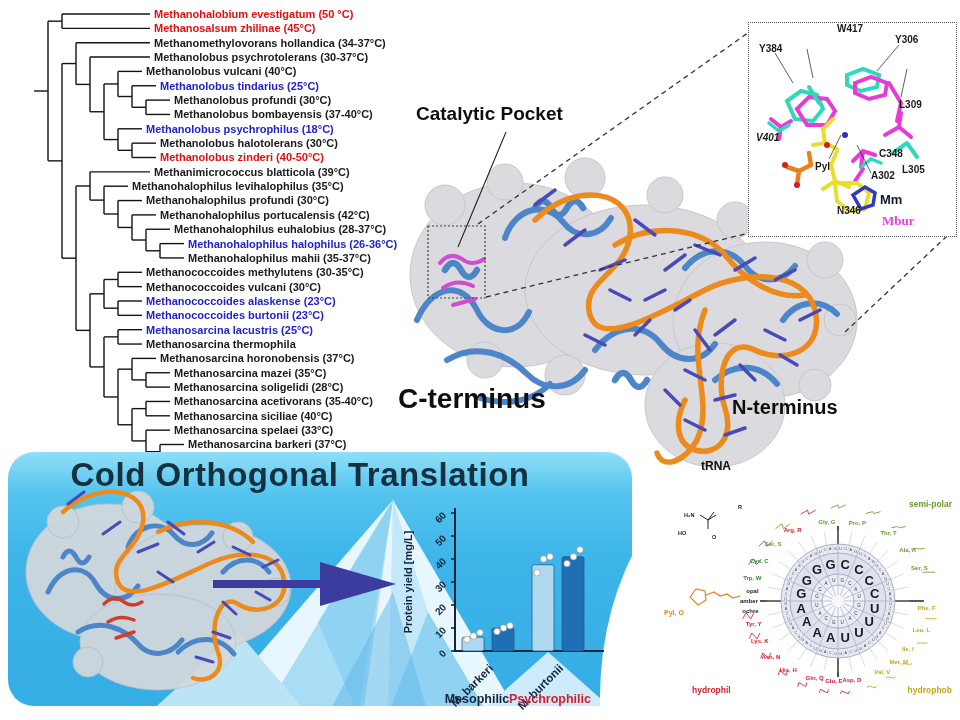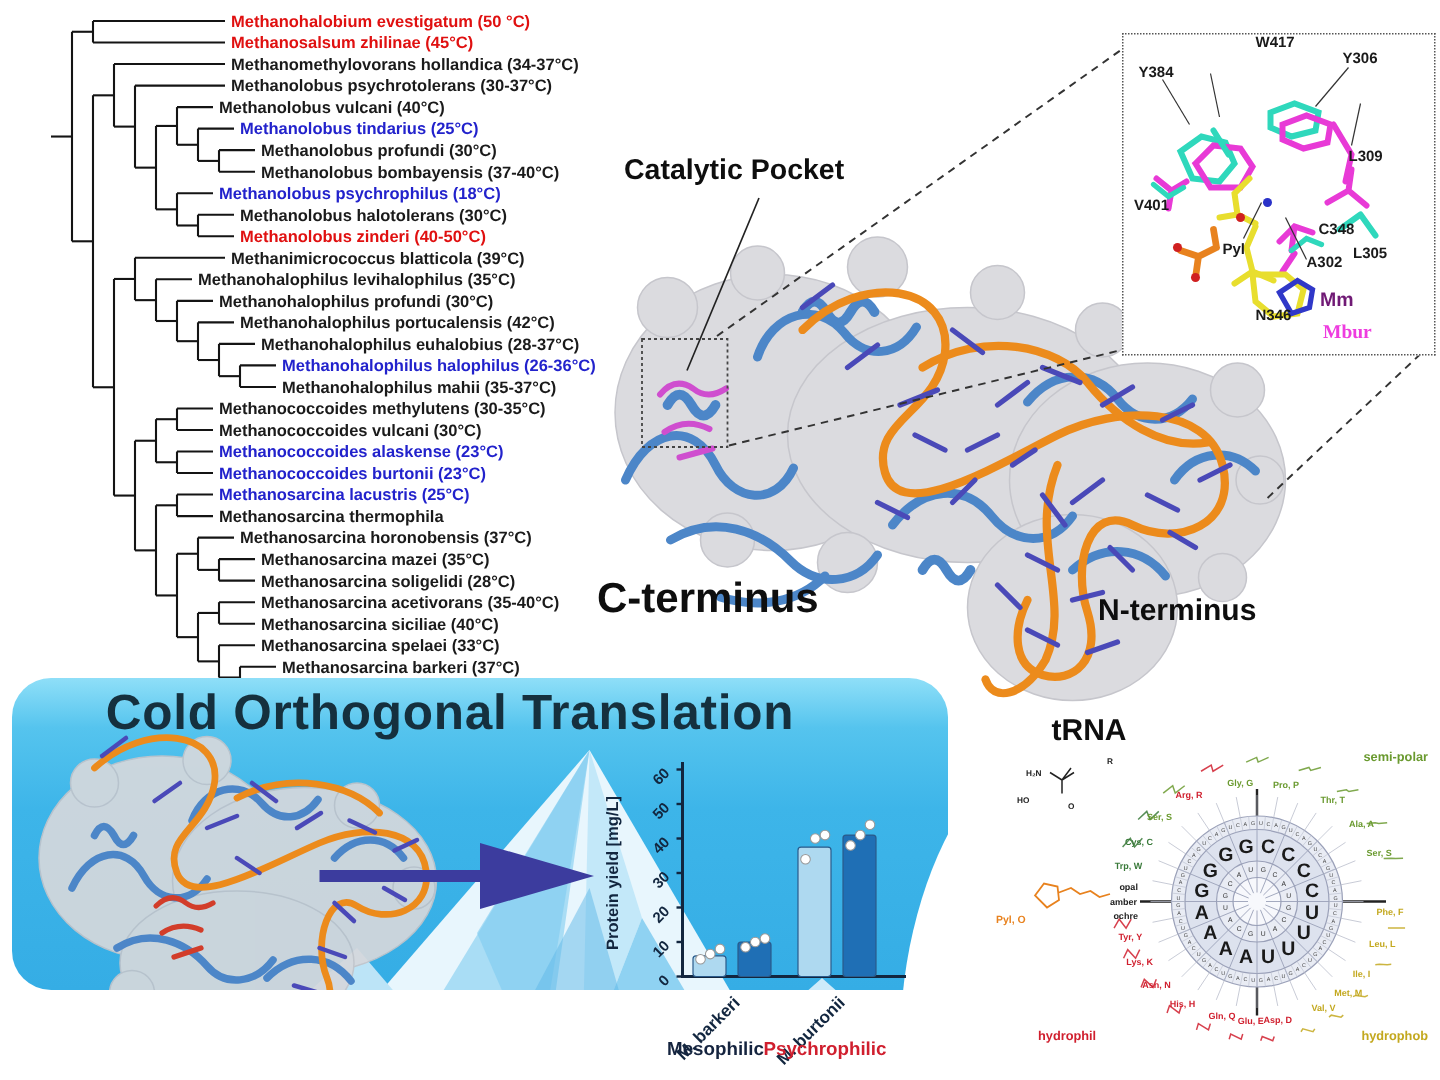--- a/index.html
+++ b/index.html
@@ -3,24 +3,24 @@
 <meta charset="utf-8">
 <style>
   html,body{margin:0;padding:0;background:#fff;font-family:"Liberation Sans",sans-serif;}
   #stage{position:relative;width:960px;height:720px;background:#fff;overflow:hidden;}
   .abs{position:absolute;}
   svg text{font-family:"Liberation Sans",sans-serif;}
   .lbl{position:absolute;color:#0e0e0e;font-weight:bold;z-index:6;white-space:nowrap;}
   #lbl-pocket{left:416px;top:103px;font-size:19px;}
   #lbl-cterm{left:398px;top:383px;font-size:28px;text-align:center;}
   #lbl-nterm{left:732px;top:396px;font-size:20px;}
-  #lbl-trna{left:701px;top:476px;font-size:20px;}
+  #lbl-trna{left:701px;top:459px;font-size:12px;}
   #tree-svg{left:0;top:0;z-index:1;}
   #structure-svg{left:385px;top:150px;z-index:1;}
-  #banner{left:8px;top:452px;width:624px;height:208px;border-radius:26px;z-index:2;overflow:hidden;
+  #banner{left:8px;top:452px;width:624px;height:254px;border-radius:26px;z-index:2;overflow:hidden;
           background:linear-gradient(180deg,#8fdff8 0%,#55c4ee 16%,#3db5e9 42%,#35ade5 100%);}
   #banner-title{position:absolute;left:0;right:40px;top:4px;text-align:center;font-size:33px;font-weight:bold;color:#15303e;letter-spacing:.5px;z-index:5;}
   #banner-art{position:absolute;left:0;top:0;z-index:3;}
   #white-blob{left:600px;top:468px;width:360px;height:252px;background:#fff;border-top-left-radius:150px 230px;z-index:2;}
   #chart-svg{left:398px;top:496px;z-index:3;}
   #wheel-svg{left:660px;top:485px;z-index:3;}
   #inset{left:748px;top:22px;width:207px;height:213px;border:1.4px dotted #555;background:#fff;z-index:5;}
   #inset-art{position:absolute;left:0;top:0;}
   .res-label{position:absolute;font-size:10px;font-weight:bold;color:#1a1a1a;white-space:nowrap;}
   .legend-label{position:absolute;font-size:13px;font-weight:bold;white-space:nowrap;}
@@ -266,27 +266,27 @@
           <line x1="158" y1="46" x2="152" y2="74"></line>
         <line x1="80" y1="136" x2="92" y2="112"></line>
           <line x1="122" y1="150" x2="108" y2="122"></line>
       </g>
     </svg>
     <div id="inset-labels">
         <div class="res-label" style="left: 10px; top: 20px;">Y384</div>
         <div class="res-label" style="left: 44px; top: 0; margin-left: 44px;">W417</div>
         <div class="res-label" style="left: 146px; top: 11px;">Y306</div>
         <div class="res-label" style="left: 150px; top: 36px; margin-top: 40px;">L309</div>
-        <div class="res-label" style="left: 7px; top: 109px;">V401</div>
+        <div class="res-label" style="left: 7px; top: 109px; font-style: italic;">V401</div>
         <div class="res-label" style="left: 66px; top: 138px;">Pyl</div>
         <div class="res-label" style="left: 88px; top: 158px; margin-top: 24px;">N346</div>
         <div class="res-label" style="left: 122px; top: 147px;">A302</div>
         <div class="res-label" style="left: 130px; top: 125px;">C348</div>
         <div class="res-label" style="left: 153px; top: 141px;">L305</div>
-        <div class="legend-label" style="left: 131px; top: 169px; color: #701a75;">Mm</div>
+        <div class="legend-label" style="left: 131px; top: 169px; color: #0f172a;">Mm</div>
         <div class="legend-label" style="left: 133px; top: 190px; color: rgb(238, 60, 223); font-family: Liberation Serif, serif;">Mbur</div>
       </div>
   </div>
 
   <div id="banner" class="abs">
     <div id="banner-title">Cold Orthogonal Translation</div>
     <svg id="banner-art" width="624" height="262">
       <g stroke="none">
         <polygon points="200,262 385,48 510,262" fill="#e8f6fd"></polygon>
         <polygon points="255,262 385,48 355,262" fill="#a9ddf5"></polygon>

